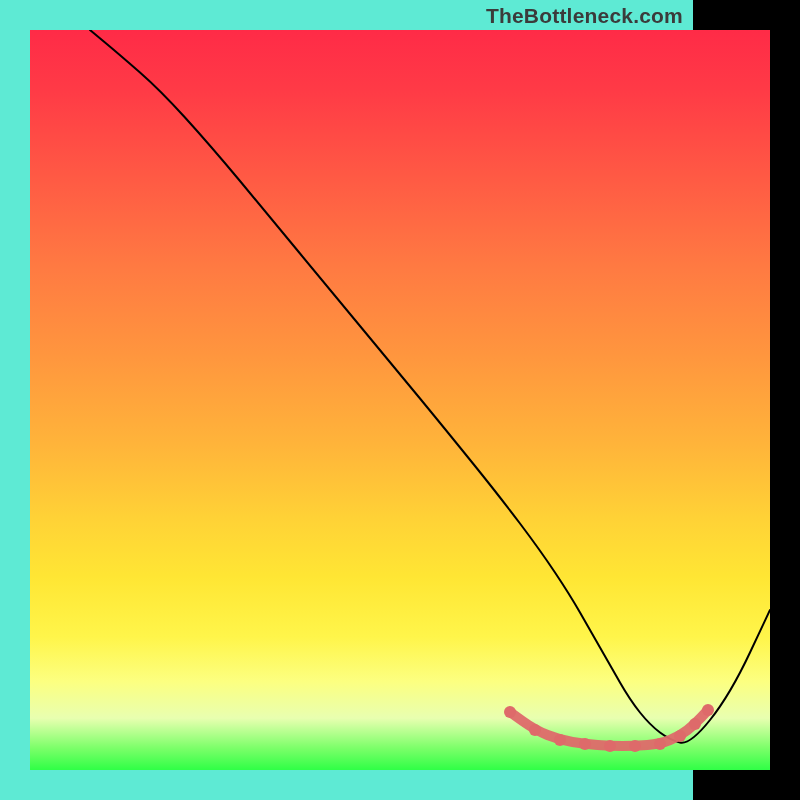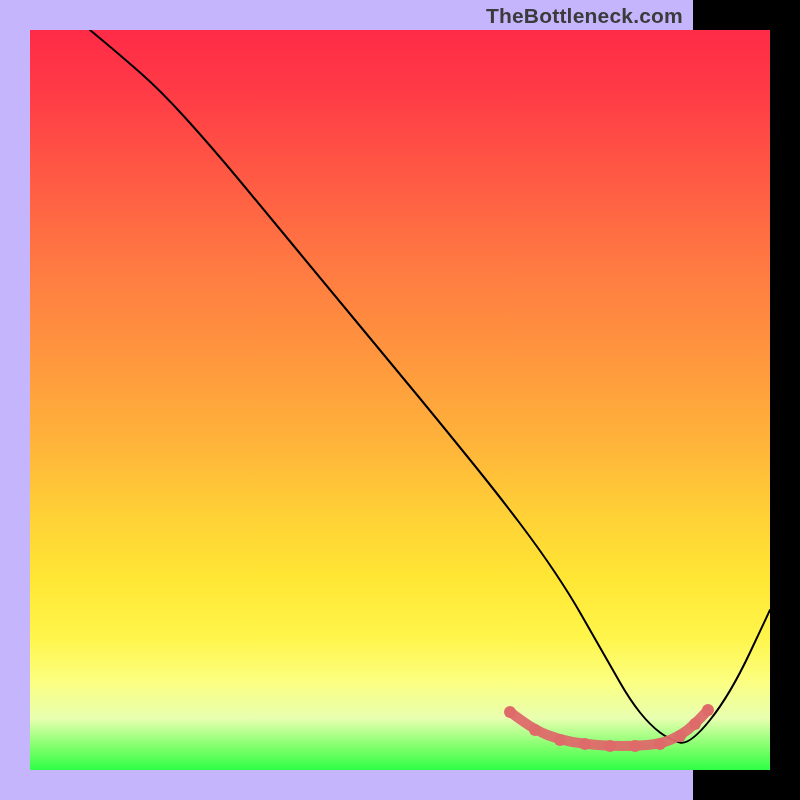--- a/index.html
+++ b/index.html
@@ -8,21 +8,21 @@
     width: 800px;
     height: 800px;
     background: #000;
     overflow: hidden;
     font-family: Arial, Helvetica, sans-serif;
   }
   .stage {
     position: relative;
     width: 693px;
     height: 800px;
-    background: #c4b5fd;
+    background: #5eead4;
   }
   .watermark {
     position: absolute;
     top: 4px;
     right: 10px;
     color: #3b3b3b;
     font-size: 21px;
     font-weight: bold;
     letter-spacing: 0.2px;
     z-index: 50;

